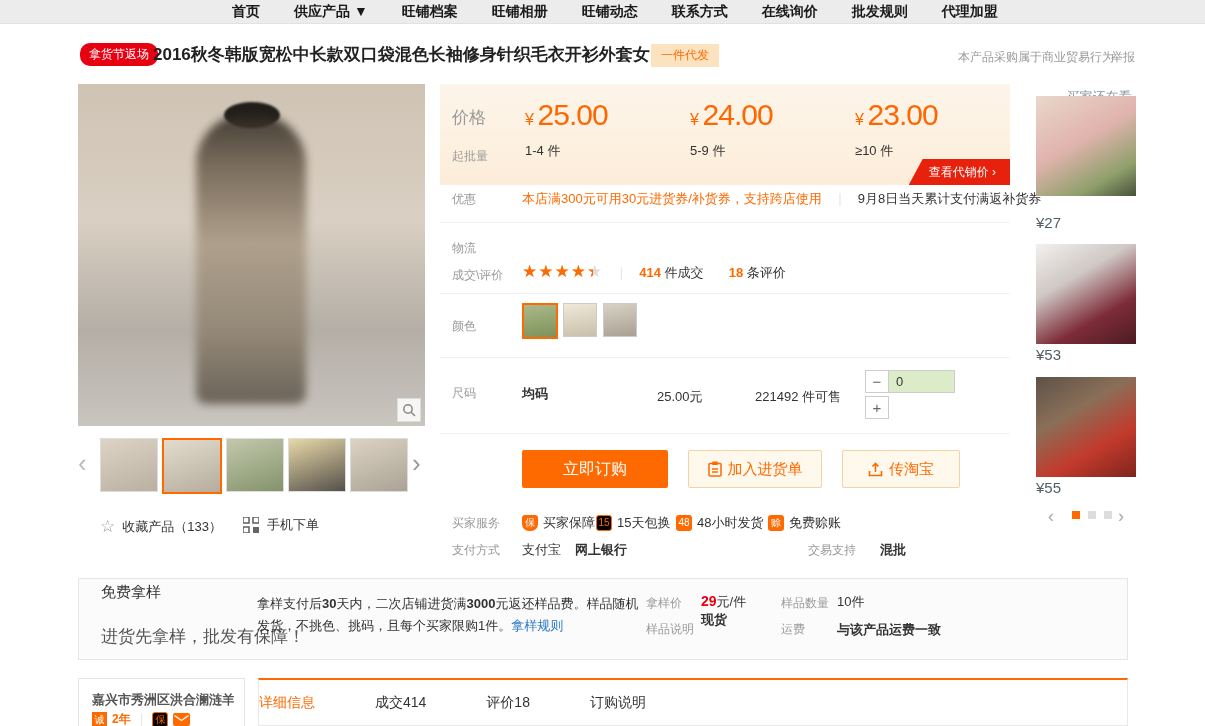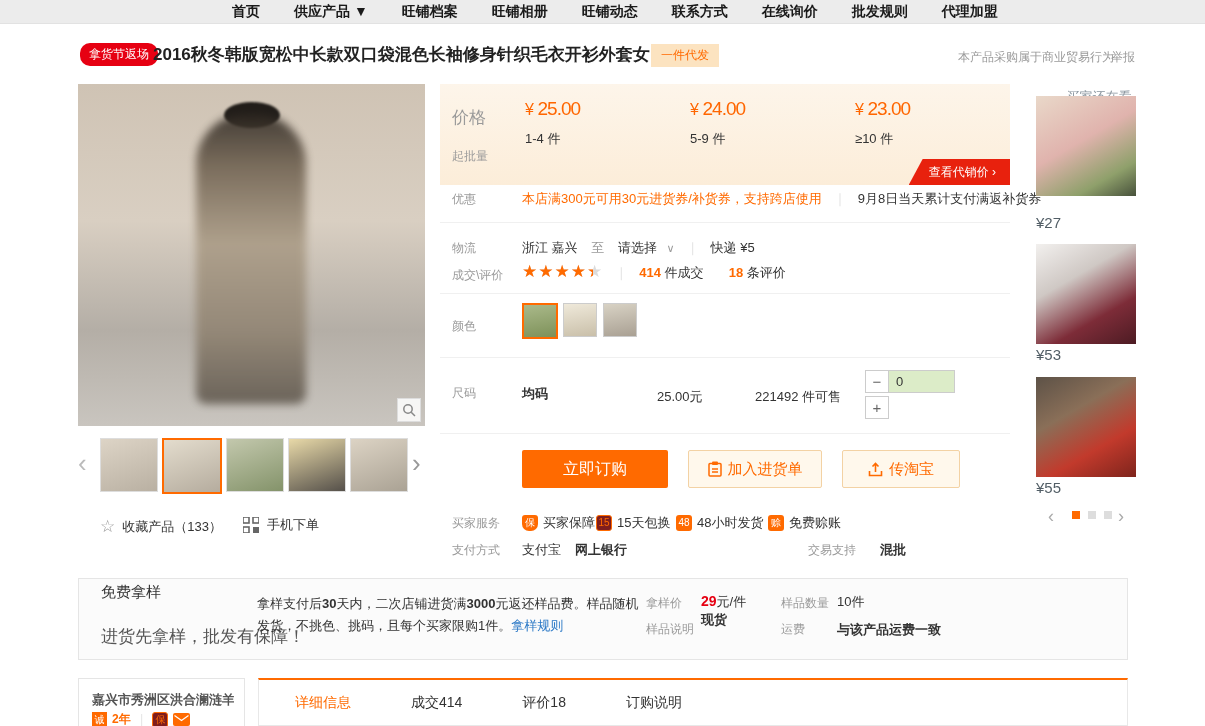--- a/index.html
+++ b/index.html
@@ -31,21 +31,21 @@
   .thumb.sel{border:2px solid #ff6a00}
   .arrow{font-size:26px;color:#bbb;cursor:pointer}
 
   
   .glabel{position:absolute;left:452px;font-size:12px;color:#9a9a9a}
   .divider{position:absolute;left:440px;width:570px;height:1px;background:#f0f0f0}
   #price-box{position:absolute;left:440px;top:84px;width:570px;height:101px;
     background:linear-gradient(180deg,#fdf5ea 0%,#fcedd9 100%)}
   .tier{position:absolute;top:14px;width:160px}
   .tier .yen{color:#ff6600;font-size:16px}
-  .tier .val{color:#ff6600;font-size:19px;letter-spacing:-1px}
+  .tier .val{color:#ff6600;font-size:30px;letter-spacing:-1px}
   .tier .qty{display:block;margin-top:10px;font-size:13px;color:#333}
   #consign-btn{position:absolute;right:0;bottom:0;height:26px;line-height:26px;background:#e8210d;color:#fff;
     font-size:12px;padding:0 14px 0 20px;clip-path:polygon(14px 0,100% 0,100% 100%,0 100%);cursor:pointer}
   .orange{color:#ff6a00}
   .sep{color:#ddd;padding:0 8px}
   .stars-wrap{position:relative;display:inline-block;font-size:17px;letter-spacing:1px;line-height:1}
   .stars-base{color:#dcdcdc}
   .stars-fill{position:absolute;left:0;top:0;overflow:hidden;white-space:nowrap;width:88%;color:#ff6a00}
   .swatch{position:absolute;top:303px;width:32px;height:32px;border:1px solid #ccc;cursor:pointer}
   .swatch.sel{border:2px solid #ff6a00}
@@ -53,21 +53,21 @@
     text-align:center;line-height:21px;font-size:15px;cursor:pointer;box-sizing:border-box}
   #qty-input{position:absolute;left:889px;top:370px;width:66px;height:23px;background:#dcecc8;border:1px solid #ccc;
     border-left:none;box-sizing:border-box;line-height:21px;padding-left:7px;font-size:13px;color:#333}
   .btn-main{position:absolute;top:450px;height:38px;background:#ff6a00;color:#fff;font-size:16px;
     display:flex;align-items:center;justify-content:center;cursor:pointer;border-radius:2px}
   .btn-sub{position:absolute;top:450px;height:38px;background:#fff8ec;border:1px solid #f3d2a4;color:#ff6a00;
     font-size:15px;display:flex;align-items:center;justify-content:center;gap:6px;cursor:pointer;box-sizing:border-box;border-radius:2px}
   .svc{position:absolute;top:514px;font-size:13px;color:#333;display:flex;align-items:center;gap:5px}
   .svc-badge{display:inline-block;min-width:16px;height:16px;line-height:16px;text-align:center;font-size:10px;border-radius:3px}
   .svc-solid{background:#ff6a00;color:#fff}
-  .svc-outline{border:1px solid #ff6a00;color:#ff6a00;background:#7f1d1d;height:14px;line-height:14px;min-width:14px}
+  .svc-outline{border:1px solid #ff6a00;color:#ff6a00;background:#000000;height:14px;line-height:14px;min-width:14px}
 
   
   #side-title{position:absolute;left:1035px;top:88px;width:102px;text-align:center;font-size:13px;color:#8a959e}
   #side-title:before,#side-title:after{content:"";display:inline-block;width:16px;height:1px;background:#d9d9d9;vertical-align:4px;margin:0 5px}
   .side-img{position:absolute;left:1036px;width:100px;height:100px}
   .side-price{position:absolute;left:1036px;width:100px;text-align:left;font-size:15px;color:#525e66}
   .dot{position:absolute;width:8px;height:8px;background:#ddd}
   .dot.on{background:#ff6a00}
   .pg-arrow{position:absolute;font-size:18px;color:#aaa;cursor:pointer}
 
@@ -81,21 +81,21 @@
   #sample-btn{position:absolute;left:952px;top:20px;width:100px;height:40px;background:#fff;border:1px solid #d5d5d5;
     display:flex;align-items:center;justify-content:center;font-size:14px;color:#333;cursor:pointer}
   .blue-link{color:#2a78c6;cursor:pointer}
 
   
   #seller-card{position:absolute;left:78px;top:678px;width:167px;height:60px;border:1px solid #e5e5e5;background:#fff;box-sizing:border-box}
   #seller-name{position:absolute;left:13px;top:12px;width:142px;font-size:13px;font-weight:700;color:#555;white-space:nowrap;overflow:hidden}
   #seller-badges{position:absolute;left:13px;top:32px;display:flex;align-items:center;gap:5px;font-size:12px}
   .cheng{background:#ff6a00;color:#fff;width:15px;height:15px;line-height:15px;text-align:center;font-size:10px}
   #tabs{position:absolute;left:258px;top:678px;width:870px;height:48px;background:#fff;border:1px solid #e8e8e8;
-    border-top:2px solid #ff6a00;box-sizing:border-box;display:flex;align-items:center;gap:60px;padding-left:36px}
+    border-top:2px solid #ff6a00;box-sizing:border-box;display:flex;align-items:center;gap:60px;}
   #tabs .tab{font-size:14px;color:#333;cursor:pointer}
   #tabs .tab.active{color:#ff6a00}
 </style>
 </head>
 <body>
 
 <div id="stage">
 
   <div id="topbar">
     <div id="topnav">
@@ -172,28 +172,20 @@
 
   <span class="glabel" style="top:191px">优惠</span>
   <div class="abs" style="left:522px;top:190px;white-space:nowrap">
     <span class="orange">本店满300元可用30元进货券/补货券，支持跨店使用</span>
     <span class="sep">｜</span>
     <span>9月8日当天累计支付满返补货券</span>
   </div>
   <div class="divider" style="top:222px"></div>
 
   <span class="glabel" style="top:240px">物流</span>
-  <div class="abs" style="left:522px;top:239px;white-space:nowrap">
-    <span>浙江 嘉兴</span>
-    <span style="color:#999;padding:0 10px">至</span>
-    <span style="cursor:pointer">请选择</span>
-    <span style="color:#999;font-size:11px;padding-left:6px;cursor:pointer">∨</span>
-    <span class="sep">｜</span>
-    <span>快递 ¥5</span>
-  </div>
 
   <span class="glabel" style="top:267px">成交\评价</span>
   <div class="abs" style="left:522px;top:263px;white-space:nowrap">
     <span class="stars-wrap"><span class="stars-base">★★★★★</span><span class="stars-fill">★★★★★</span></span>
     <span class="sep">｜</span>
     <span class="orange" style="font-weight:700">414</span>
     <span>件成交</span>
     <span style="display:inline-block;width:18px"></span>
     <span class="orange" style="font-weight:700">18</span>
     <span>条评价</span>

